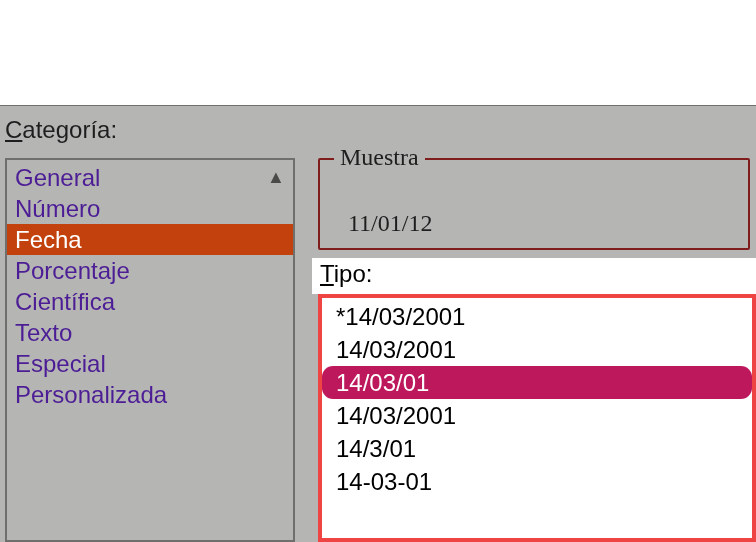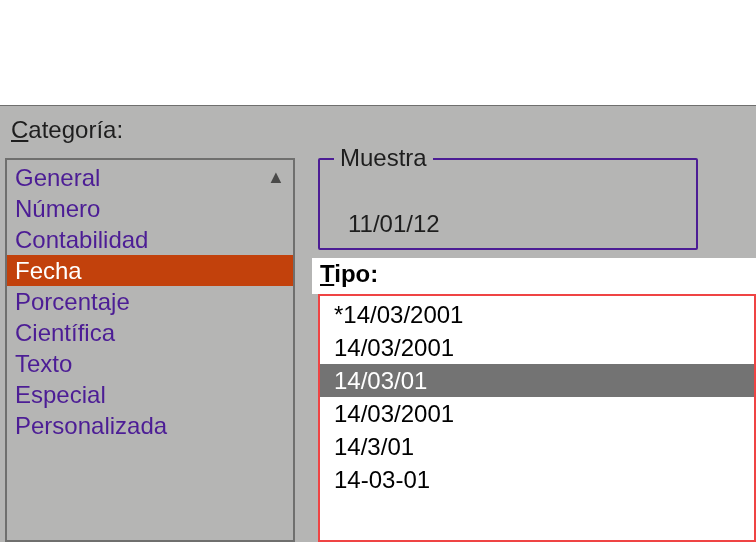--- a/index.html
+++ b/index.html
@@ -26,21 +26,20 @@
     width: 756px;
     height: 437px;
     background: #b5b5b4;
     border-top: 1px solid #6f6f6e;
   }
   .cat-label {
     position: absolute;
     left: 5px;
     top: 116px;
     color: #1e1e1e;
-    margin-left: 6px;
   }
   .cat-label .ul { text-decoration: underline; }
   .listbox {
     position: absolute;
     left: 5px;
     top: 158px;
     width: 290px;
     height: 384px;
     border: 2px solid #6f6f6e;
     background: #b5b5b4;
@@ -66,24 +65,25 @@
     align-items: center;
     justify-content: center;
     color: #4a4a49;
     font-size: 18px;
   }
   
   .muestra {
     position: absolute;
     left: 318px;
     top: 158px;
-    width: 380px;
+    width: 432px;
     height: 92px;
-    border: 2px solid #4c1d95;
+    border: 2px solid #7f1d1d;
     border-radius: 2px;
+    font-family: Liberation Serif, serif;
   }
   .muestra .legend {
     position: absolute;
     top: -16px;
     left: 14px;
     background: #b5b5b4;
     padding: 0 6px;
     color: #1e1e1e;
   }
   .muestra .value {
@@ -95,43 +95,43 @@
   }
   
   .tipo-label {
     position: absolute;
     left: 318px;
     top: 260px;
     color: #000;
     z-index: 3;
     background: #fff;
     padding: 0 2px;
-    font-weight: bold;
   }
   .tipo-label .ul { text-decoration: underline; }
   .tipo-box {
     position: absolute;
     left: 318px;
     top: 294px;
     width: 438px;
     height: 248px;
     background: #fff;
-    border: 2px solid #ef4444;
+    border: 4px solid #ef4444;
     z-index: 2;
     padding-top: 2px;
   }
   .tipo-box .titem {
     padding: 0 14px;
     line-height: 33px;
     color: #000;
     cursor: default;
   }
   .tipo-box .titem.selected {
-    background: #737373;
+    background: #be185d;
     color: #fff;
+    border-radius: 11px;
   }
   
   .tipo-white-strip {
     position: absolute;
     left: 312px;
     top: 258px;
     width: 444px;
     height: 36px;
     background: #fff;
     z-index: 2;
@@ -145,21 +145,20 @@
   <div class="dialog"></div>
 
   <div class="cat-label">
     <span class="ul">C</span><span>ategoría:</span>
   </div>
 
   <div class="listbox" id="cat-list">
     <div class="scroll-up">▲</div>
   <div class="item">General</div>
       <div class="item">Número</div>
-      <div class="item">Contabilidad</div>
       <div class="item selected">Fecha</div>
       <div class="item">Porcentaje</div>
       <div class="item">Científica</div>
       <div class="item">Texto</div>
       <div class="item">Especial</div>
       <div class="item">Personalizada</div>
     </div>
 
   <div class="muestra">
     <div class="legend">Muestra</div>

